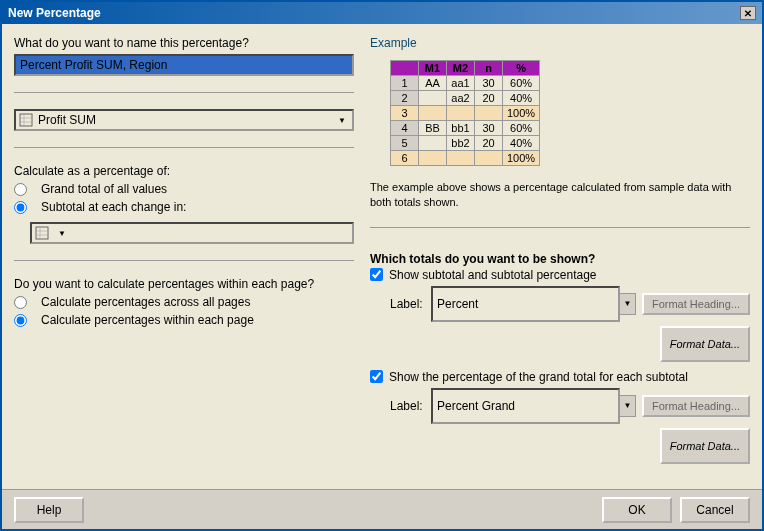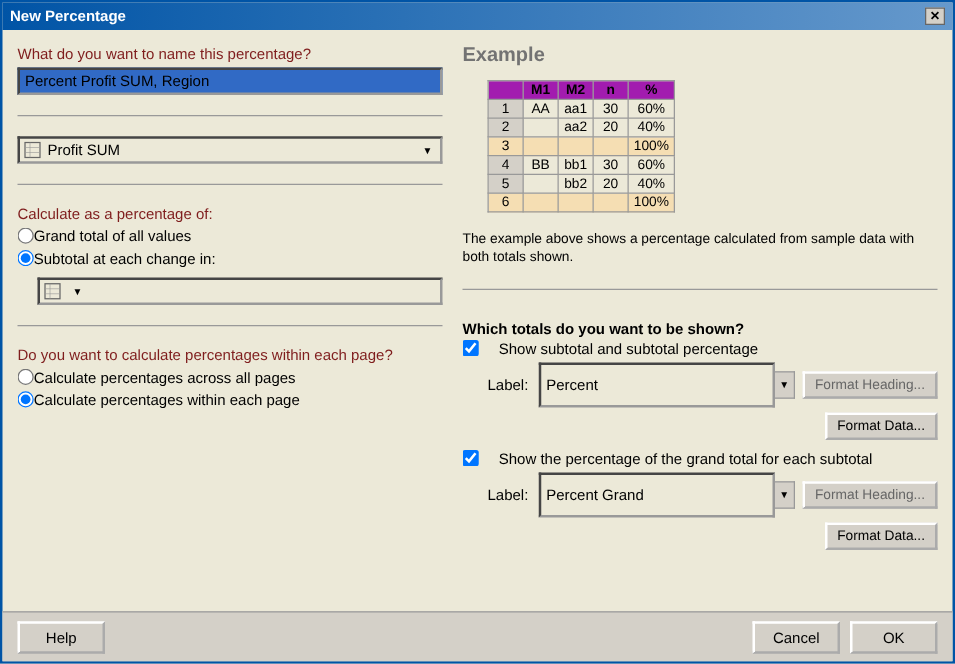--- a/index.html
+++ b/index.html
@@ -56,21 +56,21 @@
       gap: 10px;
     }
     .right-panel {
       flex: 1;
       display: flex;
       flex-direction: column;
       gap: 10px;
     }
     .label {
       font-size: 12px;
-      color: #7f1d1d;
+      color: #000000;
       margin-bottom: 4px;
     }
     .text-input {
       width: 100%;
       height: 22px;
       border: 2px inset #999;
       padding: 2px 4px;
       font-size: 12px;
       background: #fff;
       color: #000;
@@ -115,40 +115,40 @@
       justify-content: center;
       font-size: 8px;
     }
     .radio-group {
       display: flex;
       flex-direction: column;
       gap: 4px;
     }
     .radio-item {
       display: flex;
-      align-items: flex-start;
-      gap: 0;
+      align-items: flex-end;
+      gap: 14px;
       font-size: 12px;
     }
     .radio-item input[type="radio"] {
       margin: 0;
     }
     .checkbox-item {
       display: flex;
       align-items: flex-start;
-      gap: 16px;
+      gap: 6px;
       font-size: 12px;
     }
     .checkbox-item input[type="checkbox"] {
       margin: 0;
     }
     .example-label {
-      font-size: 16px;
-      font-weight: bold;
-      color: #737373;
+      font-size: 12px;
+      font-weight: normal;
+      color: #0c4a6e;
     }
     .example-table {
       border-collapse: collapse;
       font-size: 11px;
     }
     .example-table th, .example-table td {
       border: 1px solid #999;
       padding: 1px 4px;
       min-width: 28px;
       text-align: center;
@@ -212,27 +212,28 @@
       height: 22px;
       padding: 0 8px;
       background: #d4d0c8;
       border: 2px outset #fff;
       font-size: 11px;
       cursor: pointer;
       white-space: nowrap;
       color: #666;
     }
     .format-data-btn {
-      height: 22px;
+      height: 36px;
       padding: 0 8px;
       background: #d4d0c8;
       border: 2px outset #fff;
       font-size: 11px;
       cursor: pointer;
       align-self: flex-end;
+      font-style: italic;
     }
     .format-data-row {
       display: flex;
       justify-content: flex-end;
       margin-top: 2px;
     }
     .bottom-bar {
       height: 40px;
       background: #d4d0c8;
       border-top: 1px solid #999;
@@ -452,17 +453,17 @@
           <button class="format-data-btn">Format Data...</button>
         </div>
 
       </div>
     </div>
   </div>
 
   <div class="bottom-bar">
     <button class="action-btn">Help</button>
     <div class="bottom-right">
+      <button class="action-btn">OK</button>
       <button class="action-btn">Cancel</button>
-      <button class="action-btn">OK</button>
     </div>
   </div>
 </div>
 
 </body></html>

